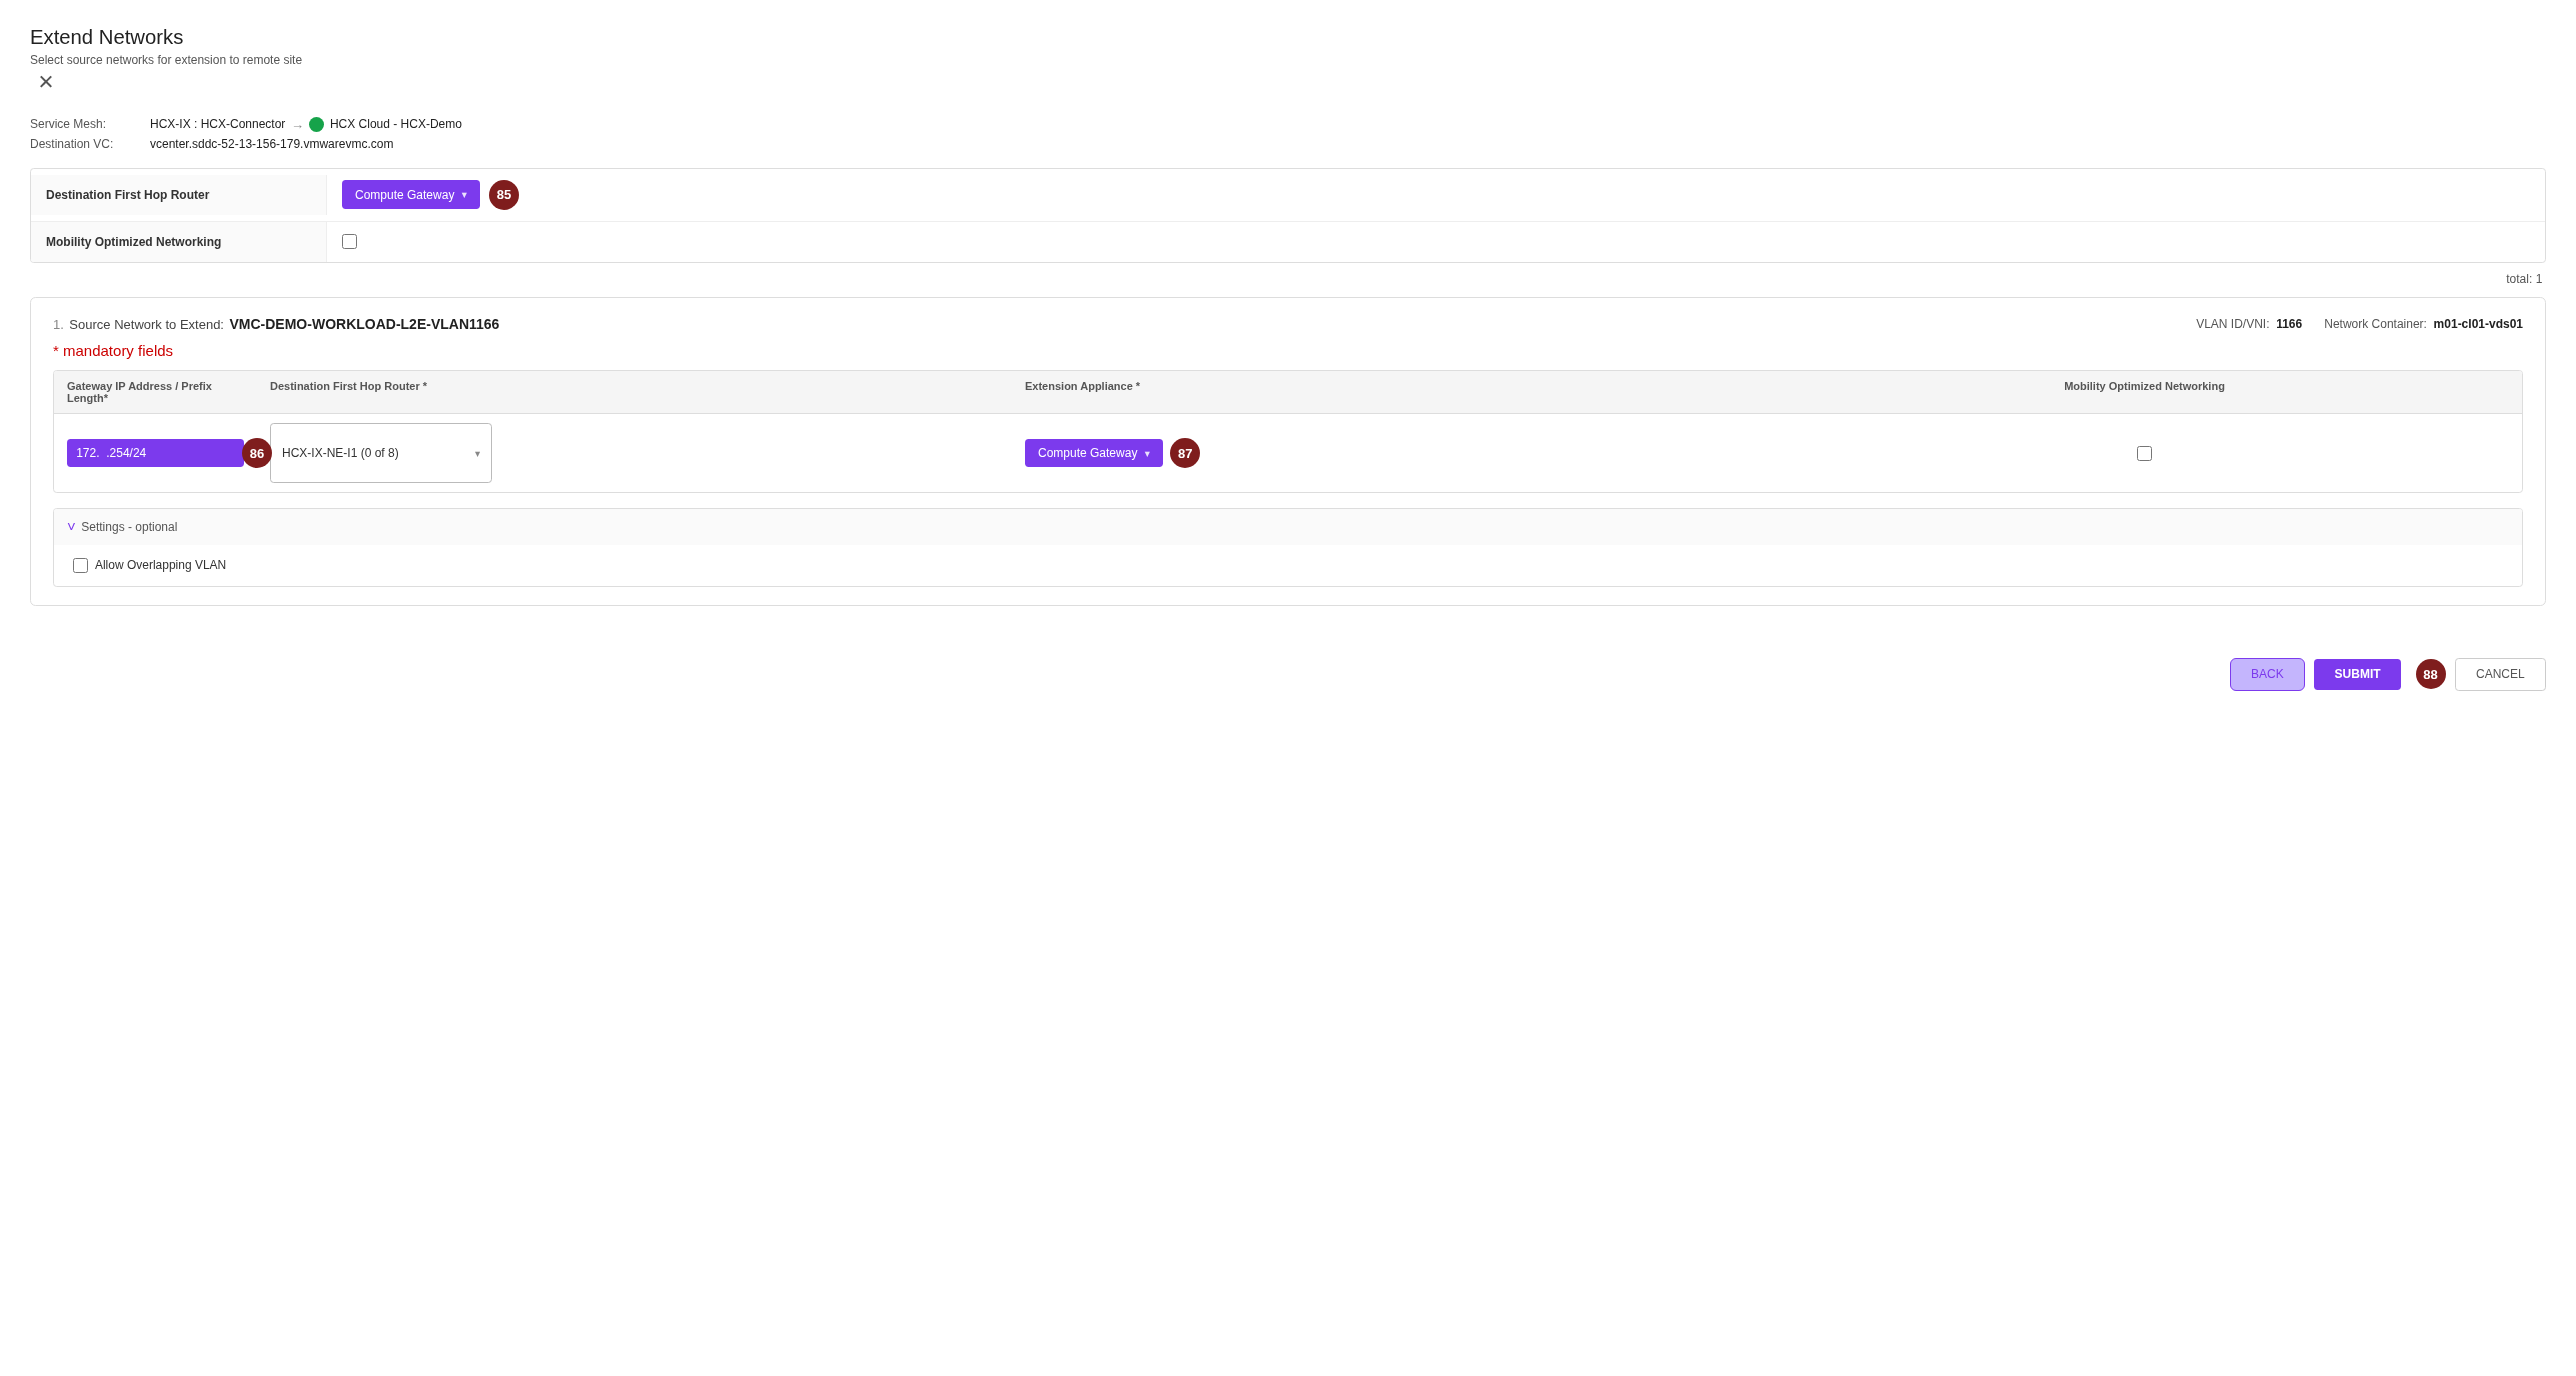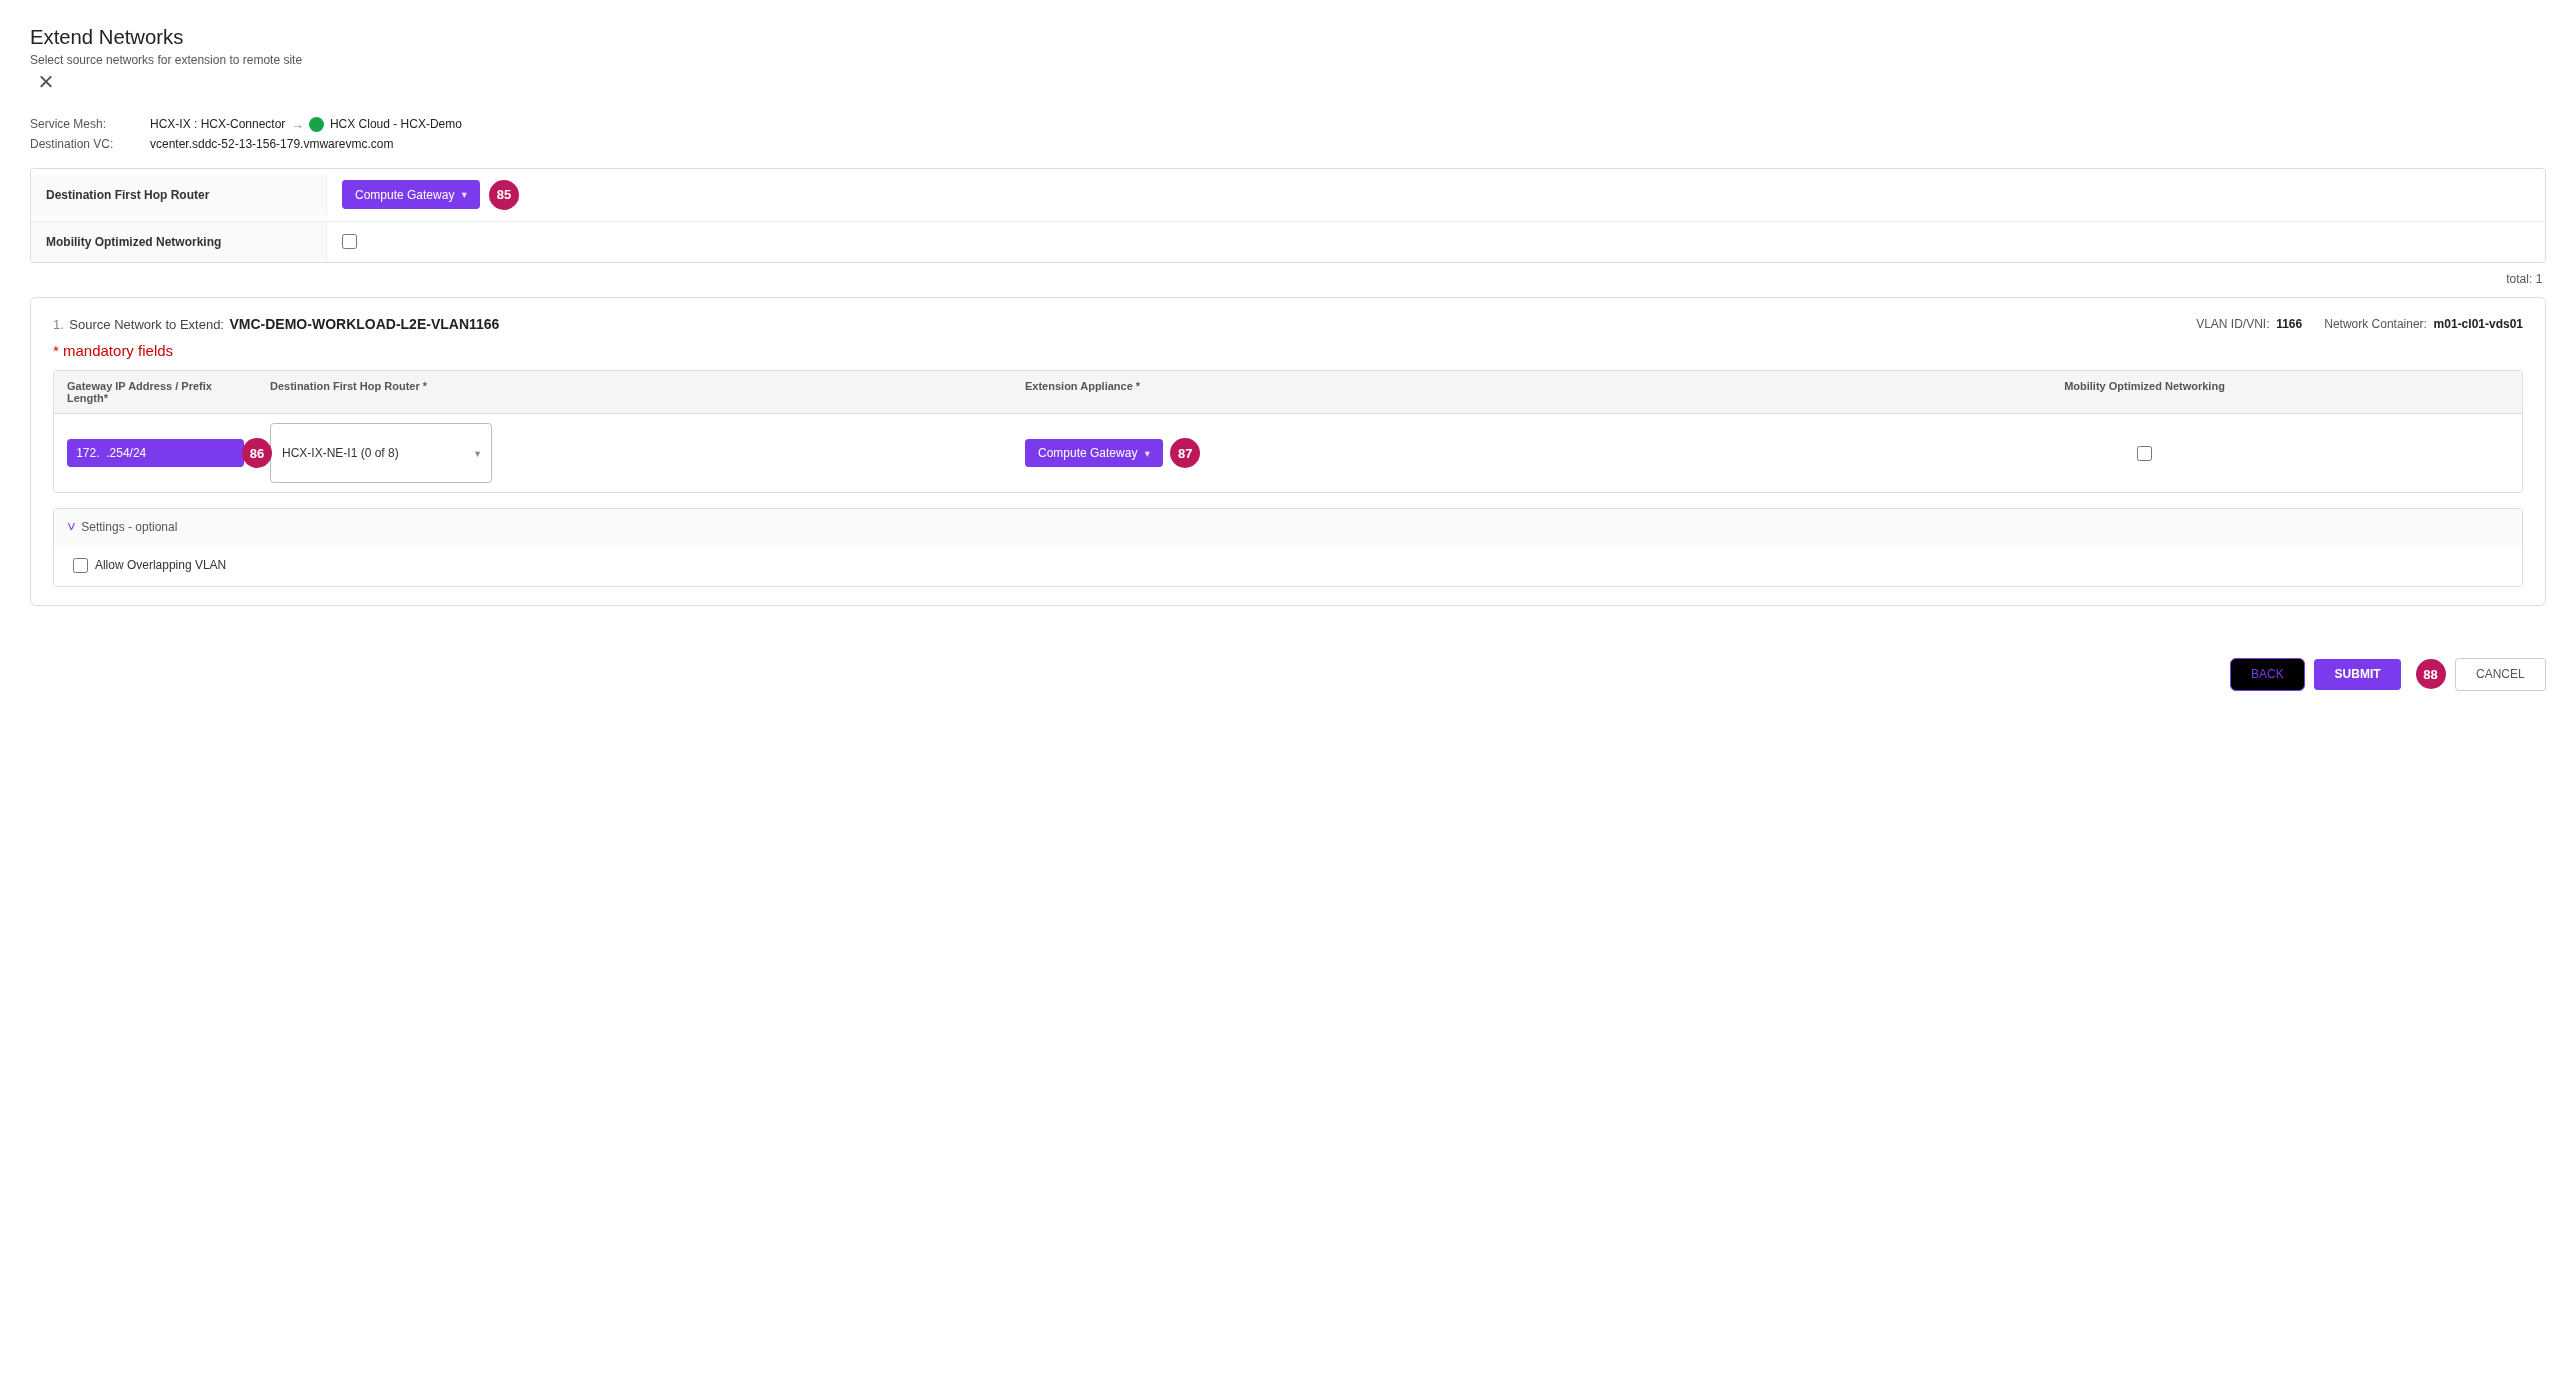--- a/index.html
+++ b/index.html
@@ -127,21 +127,21 @@
     }
 
     
     .badge {
       display: inline-flex;
       align-items: center;
       justify-content: center;
       width: 30px;
       height: 30px;
       border-radius: 50%;
-      background: #be185d;
+      background: #7f1d1d;
       color: #fff;
       font-weight: 700;
       font-size: 13px;
       margin-left: 9.2px;
     }
 
     
     .checkbox-input {
       width: 15px;
       height: 15px;
@@ -306,21 +306,21 @@
     
     .footer {
       display: flex;
       justify-content: flex-end;
       align-items: center;
       gap: 9.2px;
       margin-top: 37px;
       padding-top: 15px;
     }
     .btn-back {
-      background: #000000;
+      background: #c4b5fd;
       color: #7c3aed;
       border: 0.9px solid #7c3aed;
       border-radius: 6px;
       padding: 8.3px 20.3px;
       font-size: 12px;
       cursor: pointer;
       font-weight: 500;
     }
     .btn-submit {
       background: #7c3aed;

